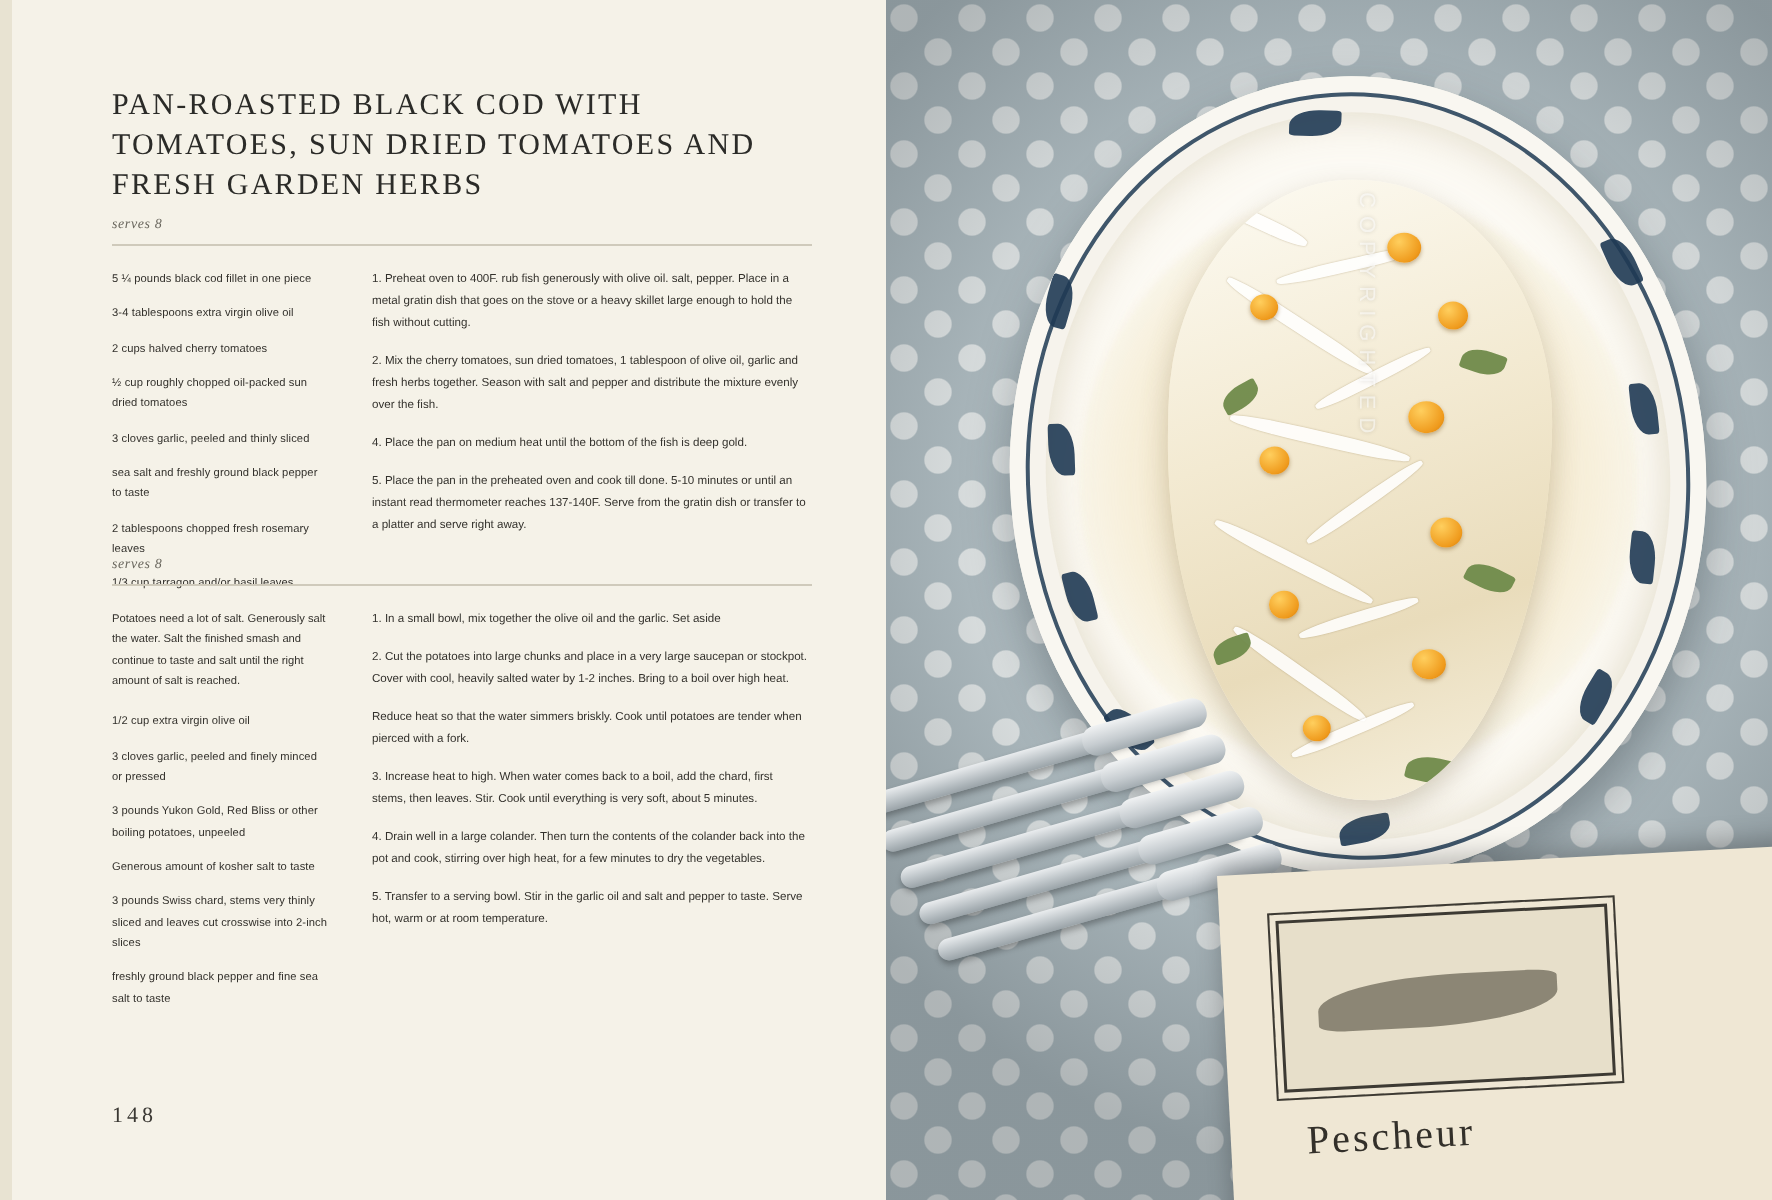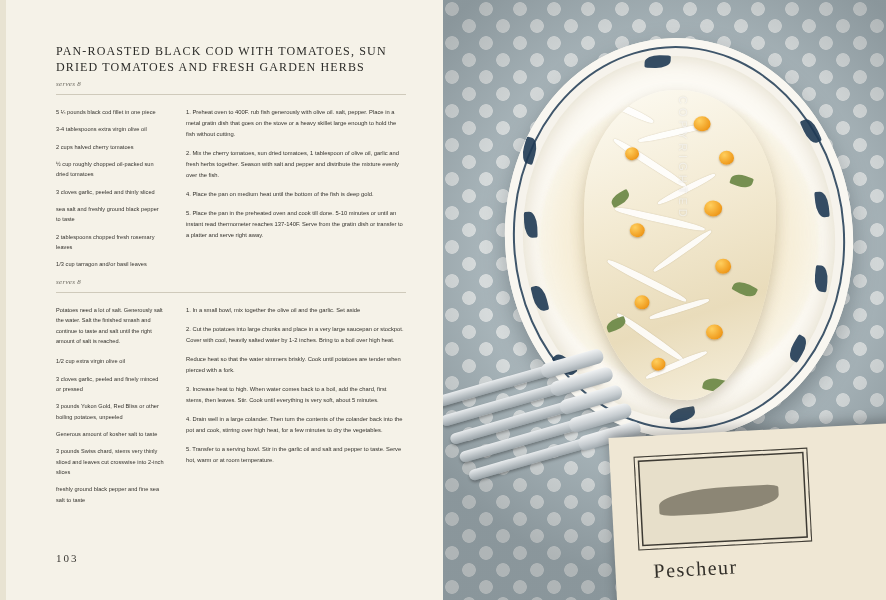--- a/index.html
+++ b/index.html
@@ -36,21 +36,21 @@
   .recipe {
     position: absolute;
     left: 56px;
     width: 350px;
   }
   .recipe-1 { top: 44px; }
   .recipe-2 { top: 278px; }
 
   .recipe-title {
     font-family: "Liberation Serif", serif;
-    font-size: 12px;
+    font-size: 15px;
     letter-spacing: 1.15px;
     color: #2b2b28;
     line-height: 1.33;
     text-transform: uppercase;
     margin: 0 0 4px 0;
     font-weight: normal;
   }
   .recipe-serves {
     font-family: Liberation Serif, serif;
     font-style: italic;
@@ -329,21 +329,21 @@
           <p class="step">1. In a small bowl, mix together the olive oil and the garlic. Set aside</p>
           <p class="step">2. Cut the potatoes into large chunks and place in a very large saucepan or stockpot. Cover with cool, heavily salted water by 1-2 inches. Bring to a boil over high heat.</p>
           <p class="step">Reduce heat so that the water simmers briskly. Cook until potatoes are tender when pierced with a fork.</p>
           <p class="step">3. Increase heat to high. When water comes back to a boil, add the chard, first stems, then leaves. Stir. Cook until everything is very soft, about 5 minutes.</p>
           <p class="step">4. Drain well in a large colander. Then turn the contents of the colander back into the pot and cook, stirring over high heat, for a few minutes to dry the vegetables.</p>
           <p class="step">5. Transfer to a serving bowl. Stir in the garlic oil and salt and pepper to taste. Serve hot, warm or at room temperature.</p>
         </div>
       </div>
     </div>
 
-    <div class="folio">103</div>
+    <div class="folio">148</div>
   </div>
 
   <div class="right-page">
     <div class="polkadots"></div>
     <div class="table-shadow"></div>
 
     <div class="platter">
       <div class="platter-rim"></div>
       <div class="platter-inner"></div>
       <div class="sauce"></div>

